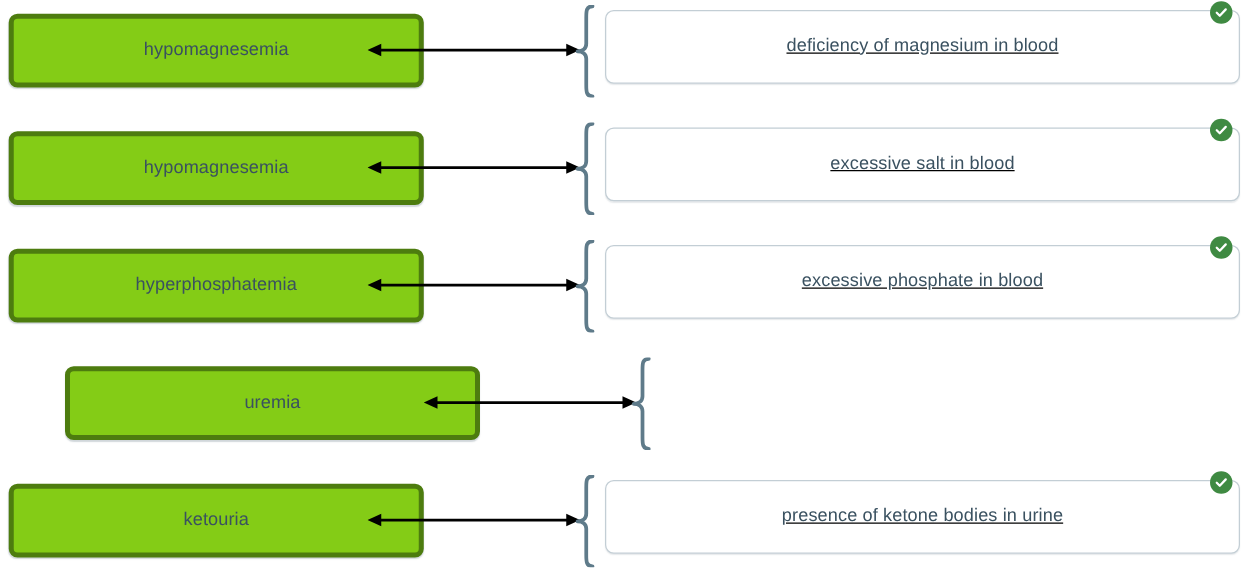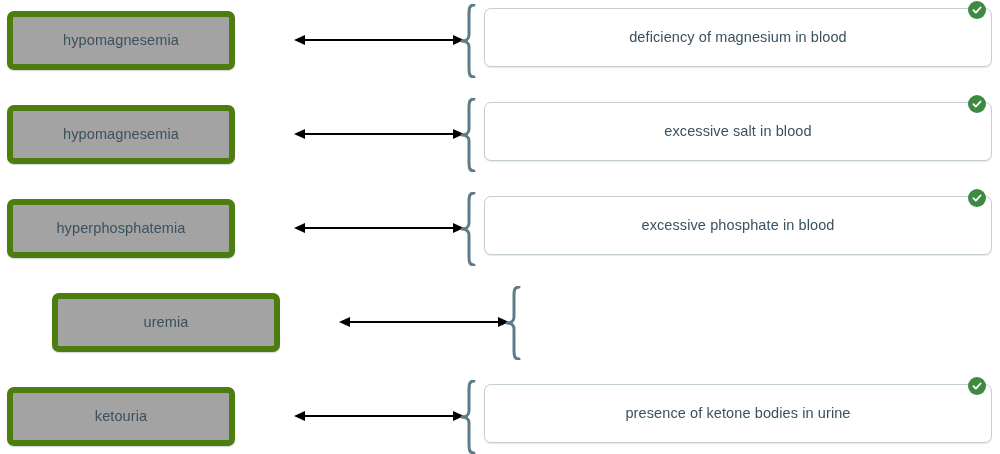--- a/index.html
+++ b/index.html
@@ -25,24 +25,24 @@
     left: 0;
     width: 1000px;
     height: 94px;
   }
 
   
   .term-box {
     position: absolute;
     left: 7px;
     top: 11px;
-    width: 228px;
+    width: 332px;
     height: 59px;
-    background: #a3a3a3;
-    border: 6px solid #4d7c0f;
+    background: #84cc16;
+    border: 4px solid #4d7c0f;
     border-radius: 7px;
     box-shadow: 0 1px 1px rgba(90,110,125,0.28);
     display: flex;
     align-items: center;
     justify-content: center;
   }
 
   .term-label {
     font-size: 14.5px;
     color: #3a5160;
@@ -79,20 +79,21 @@
     top: 8px;
     width: 508px;
     height: 59px;
     background: #ffffff;
     border: 1px solid #c3ced5;
     border-radius: 7px;
     box-shadow: 0 1px 1px rgba(140,155,165,0.22);
     display: flex;
     align-items: center;
     justify-content: center;
+    text-decoration: underline;
   }
 
   .definition-label {
     font-size: 14.5px;
     color: #3a5160;
     letter-spacing: 0.1px;
     text-align: center;
     line-height: 1.2;
     padding: 0 14px;
   }

